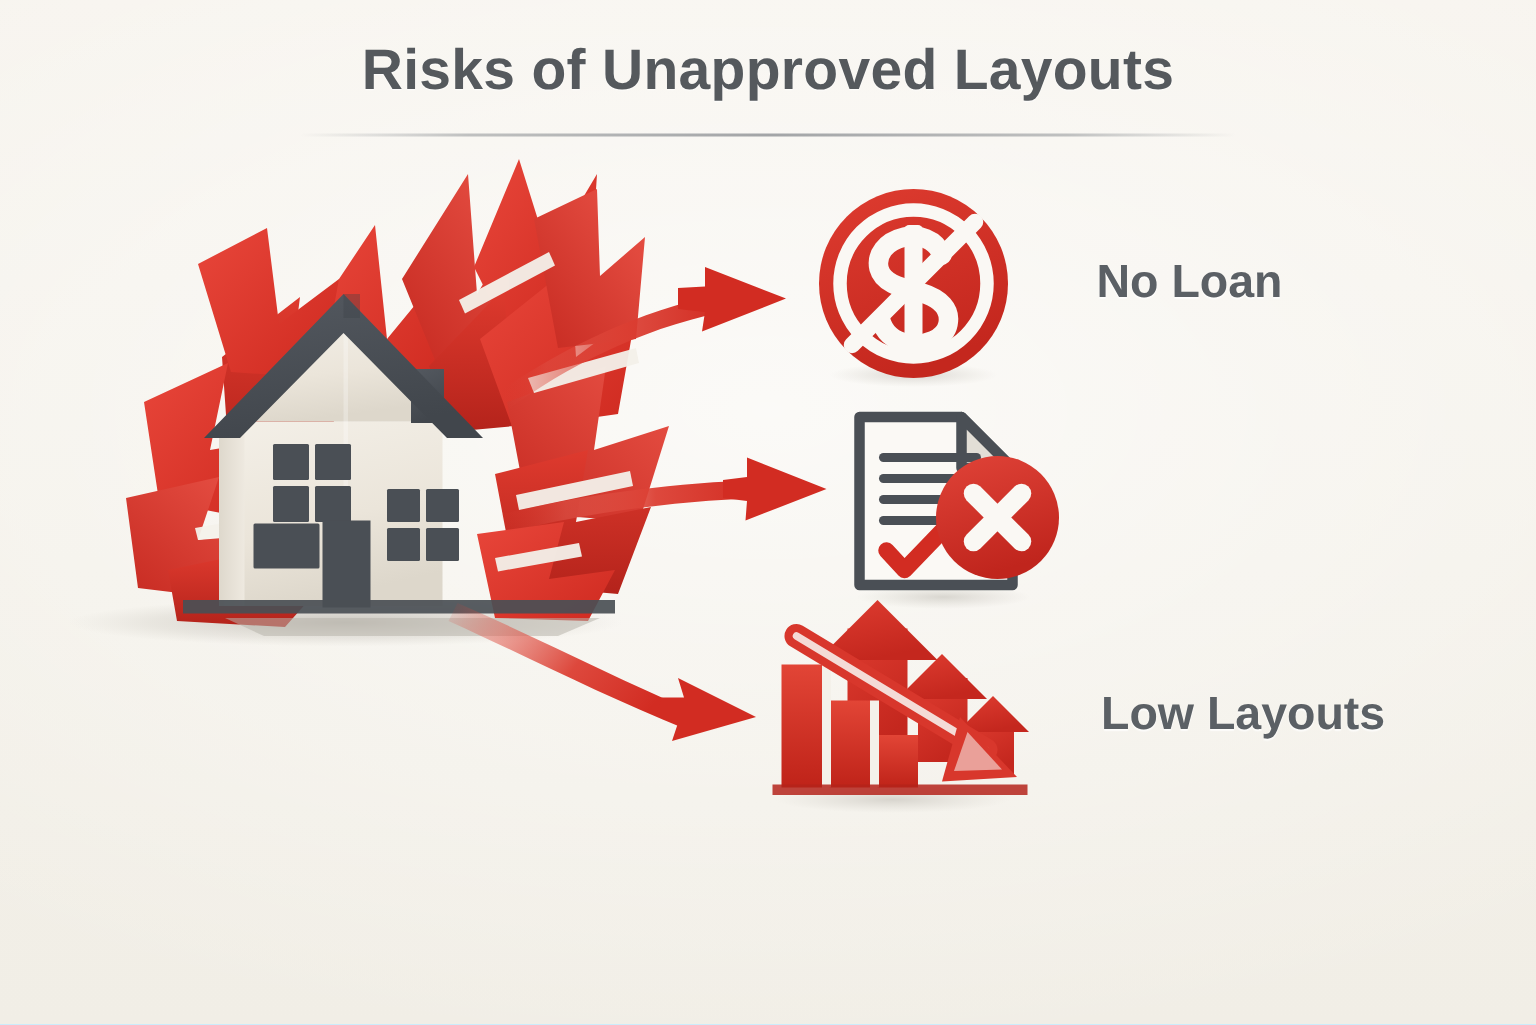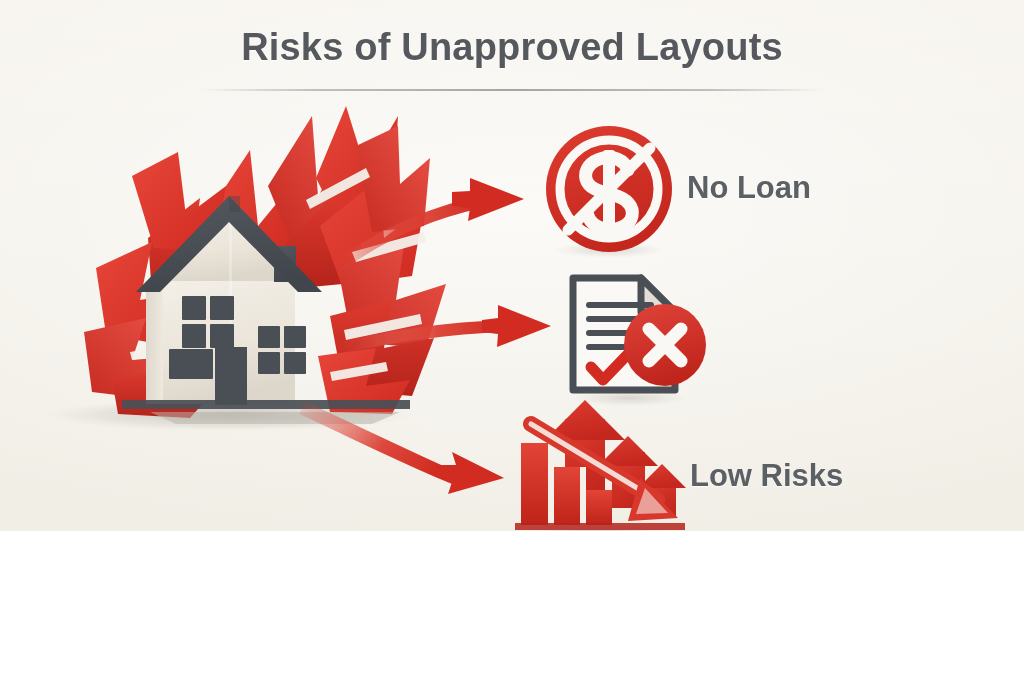--- a/index.html
+++ b/index.html
@@ -6,21 +6,21 @@
     margin: 0;
     padding: 0;
     background: #ffffff;
   }
   body {
     font-family: "Liberation Sans", sans-serif;
   }
   #canvas {
     position: relative;
     width: 1024px;
-    height: 531px;
+    height: 683px;
     background: #7dd3fc;
     overflow: hidden;
   }
   
   #canvas::before {
     content: "";
     position: absolute;
     inset: 0;
     background:
       radial-gradient(ellipse 120% 90% at 50% 40%, rgba(255,255,255,0.65) 0%, rgba(255,255,255,0.0) 70%),
@@ -74,20 +74,21 @@
 
   
   .risk-label {
     position: absolute;
     font-size: 31px;
     font-weight: bold;
     color: #5b6065;
     white-space: nowrap;
     z-index: 5;
     text-shadow: 0 1px 1px rgba(255,255,255,0.8);
+    margin-left: 44px;
   }
   #label-no-loan     { left: 687px; top: 170px; }
   #label-no-approval { left: 720px; top: 315px; }
   #label-low-resale  { left: 690px; top: 458px; }
 
   
   .hit {
     position: absolute;
     z-index: 7;
     background: transparent;
@@ -340,20 +341,20 @@
       <g>
         <line x1="531" y1="424" x2="657" y2="500" stroke="#d8372c" stroke-width="16" stroke-linecap="round"></line>
         <line x1="531" y1="424" x2="657" y2="500" stroke="#faf8f4" stroke-width="5" stroke-linecap="round" opacity="0.85"></line>
         <polygon fill="#d8372c" points="640,478 678,518 628,521"></polygon>
         <polygon fill="#faf8f4" opacity="0.55" points="645,488 668,513 636,514"></polygon>
       </g>
     </g>
   </svg>
 
   <div class="risk-label" id="label-no-loan">No Loan</div>
-  <div class="risk-label" id="label-low-resale">Low Risks</div>
+  <div class="risk-label" id="label-low-resale">Low Layouts</div>
 
   <div class="hit" style="left:546px; top:126px; width:300px; height:128px;"></div>
   <div class="hit" style="left:566px; top:272px; width:340px; height:124px;"></div>
   <div class="hit" style="left:508px; top:400px; width:360px; height:136px;"></div>
   <div class="hit" style="left:78px; top:104px; width:360px; height:330px;"></div>
 
 </div>
 
 </body></html>

